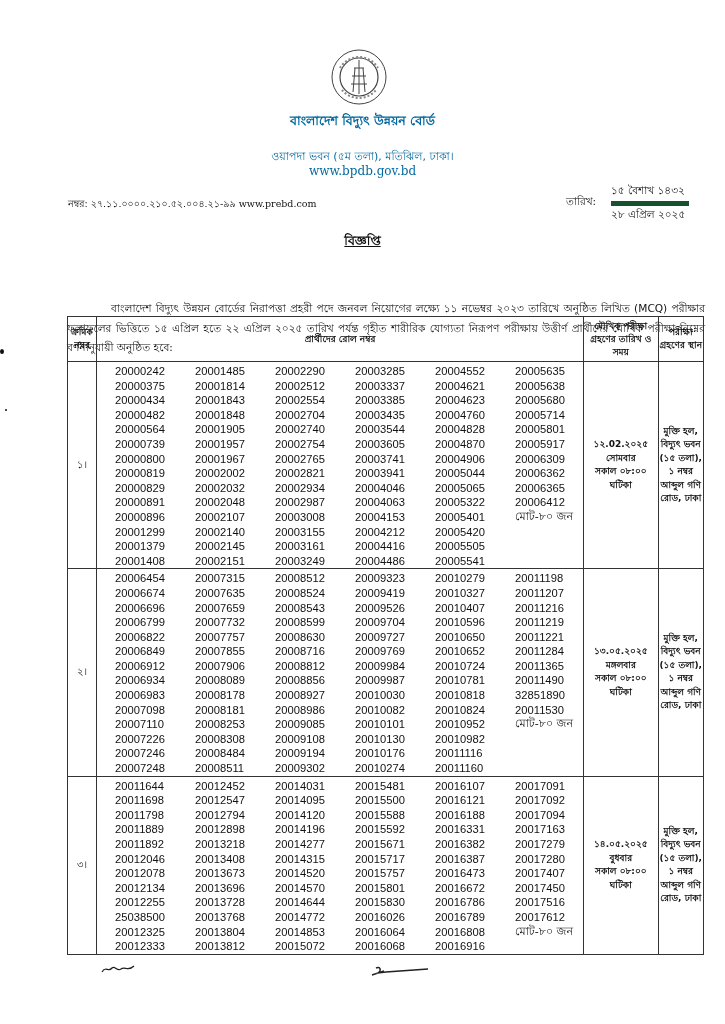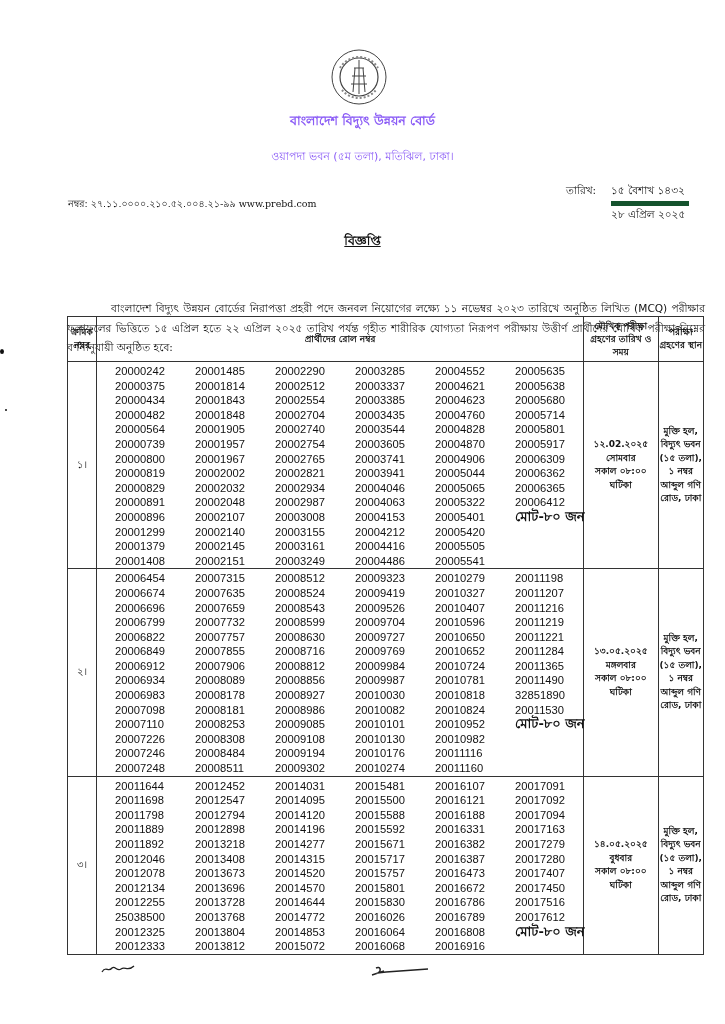--- a/index.html
+++ b/index.html
@@ -1,44 +1,44 @@
 <!DOCTYPE html>
 <html><head>
 <meta charset="utf-8">
 <style>
   html, body { margin: 0; padding: 0; background: #ffffff; }
   body { width: 725px; height: 1024px; position: relative; overflow: hidden; font-family: "DejaVu Serif", serif; color: #111; }
   .page { position: absolute; left: 0; top: 0; width: 725px; height: 1024px; }
   .logo { position: absolute; left: 330px; top: 48px; width: 58px; height: 58px; }
-  .hdr { position: absolute; left: 0; width: 725px; text-align: center; color: #8b5cf6; }
+  .hdr { position: absolute; left: 0; width: 725px; text-align: center; color: #0369a1; }
   .hdr-org { top: 112px; font-size: 12.5px; font-weight: bold; font-family: "DejaVu Sans", sans-serif; }
   .hdr-dept { top: 131px; font-size: 11px; font-family: "DejaVu Sans", sans-serif; }
   .hdr-addr { top: 148px; font-size: 11px; font-family: "DejaVu Sans", sans-serif; }
   .hdr-web { top: 164px; font-size: 12px; font-family: "DejaVu Serif", serif; }
   .memo { position: absolute; left: 68px; top: 197px; font-size: 9.5px; font-family: "DejaVu Sans", sans-serif; }
   .memo-web { font-family: "DejaVu Serif", serif; }
   .date { position: absolute; left: 566px; top: 183px; font-size: 10.5px; font-family: "DejaVu Sans", sans-serif; }
-  .date-label { position: absolute; left: 0; top: 0; }
+  .date-label { position: absolute; left: 0; top: 11px; }
   .date-frac { position: absolute; left: 45px; top: 0; width: 78px; text-align: left; }
   .date-top { display: block; border-bottom: 5px solid #14532d; padding-bottom: 1px; white-space: nowrap; }
   .date-bot { display: block; padding-top: 1px; white-space: nowrap; }
   .title { position: absolute; left: 0; width: 725px; top: 232px; text-align: center; font-size: 12.5px; font-weight: bold; font-family: Liberation Serif, serif; text-decoration: underline; }
   .body-text { position: absolute; left: 67px; top: 259px; width: 638px; font-size: 10.6px; line-height: 19.5px; font-family: "DejaVu Sans", sans-serif; text-align: justify; text-indent: 44px; margin-top: 40px; }
   table.main { position: absolute; left: 67px; top: 316px; width: 637px; border-collapse: collapse; font-family: "Liberation Sans", sans-serif; }
   table.main td, table.main th { border: 1px solid #333; padding: 0; }
   table.main th { font-family: "DejaVu Sans", sans-serif; font-size: 9px; font-weight: bold; height: 44px; line-height: 13px; }
   .col-serial { width: 36px; }
   .col-rolls { width: 414px; }
   .col-date { width: 96px; }
   .col-venue { width: 67px; }
   .serial-cell { text-align: center; vertical-align: middle; font-size: 10px; font-family: "DejaVu Sans", sans-serif; }
   .rolls-cell { vertical-align: top; padding: 2px 0 0 0 !important; }
   .roll-grid { display: grid; grid-template-columns: 68px 68px 68px 68px 68px 68px; column-gap: 12px; padding-left: 18px; }
   .roll { font-size: 11.2px; line-height: 14.6px; height: 14.6px; color: #111; white-space: nowrap; }
-  .roll.total { font-family: "DejaVu Sans", sans-serif; font-size: 13px; font-weight: bold; }
+  .roll.total { font-family: "DejaVu Sans", sans-serif; font-size: 11px; font-weight: normal; }
   .info-cell { text-align: center; vertical-align: middle; font-family: "DejaVu Sans", sans-serif; font-size: 9px; font-weight: bold; line-height: 13.5px; }
   .sig { position: absolute; font-family: "DejaVu Serif", serif; font-style: italic; font-size: 10px; color: #222; }
   .sig-left { left: 100px; top: 963px; }
   .sig-right { left: 370px; top: 964px; }
   .mark { position: absolute; background: #111; border-radius: 50%; }
 </style>
 </head>
 <body>
 
 <div class="page">
@@ -46,20 +46,21 @@
   <svg class="logo" viewBox="0 0 58 58">
     <circle cx="29" cy="29" r="27" fill="none" stroke="#444" stroke-width="1"></circle>
     <circle cx="29" cy="29" r="19" fill="none" stroke="#444" stroke-width="1.2"></circle>
     <path d="M29 12 L29 46 M24 20 L34 20 M22 28 L36 28 M21 36 L37 36 M25 20 L23 44 M33 20 L35 44" stroke="#444" stroke-width="1" fill="none"></path>
     <path d="M10 20 A22 22 0 0 1 48 20" stroke="#888" stroke-width="2" stroke-dasharray="2 2" fill="none"></path>
     <path d="M12 42 A22 22 0 0 0 46 42" stroke="#888" stroke-width="2" stroke-dasharray="2 2" fill="none"></path>
   </svg>
 
   <div class="hdr hdr-org">বাংলাদেশ বিদ্যুৎ উন্নয়ন বোর্ড</div>
   <div class="hdr hdr-addr">ওয়াপদা ভবন (৫ম তলা), মতিঝিল, ঢাকা।</div>
+  <div class="hdr hdr-web">www.bpdb.gov.bd</div>
 
   <div class="memo">
     <span>নম্বর: ২৭.১১.০০০০.২১০.৫২.০০৪.২১-৯৯</span>
     <span class="memo-web">www.prebd.com</span>
   </div>
 
   <div class="date">
     <span class="date-label">তারিখ:</span>
     <span class="date-frac">
       <span class="date-top">১৫ বৈশাখ ১৪৩২</span>

